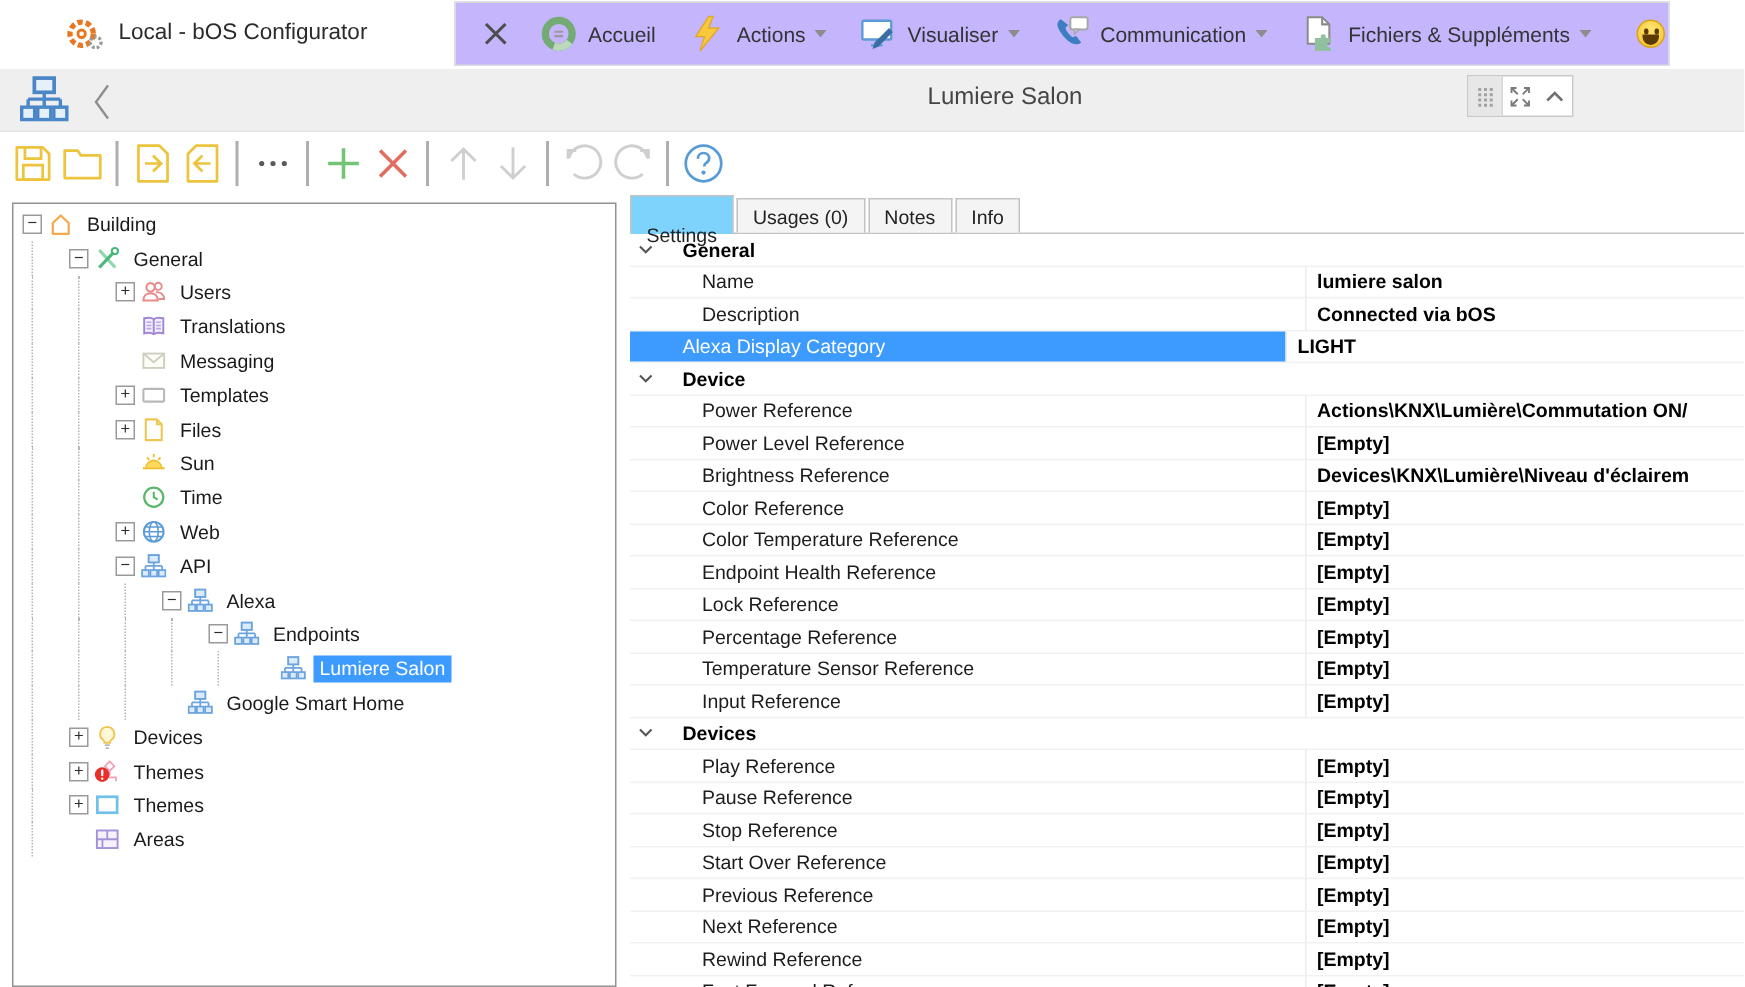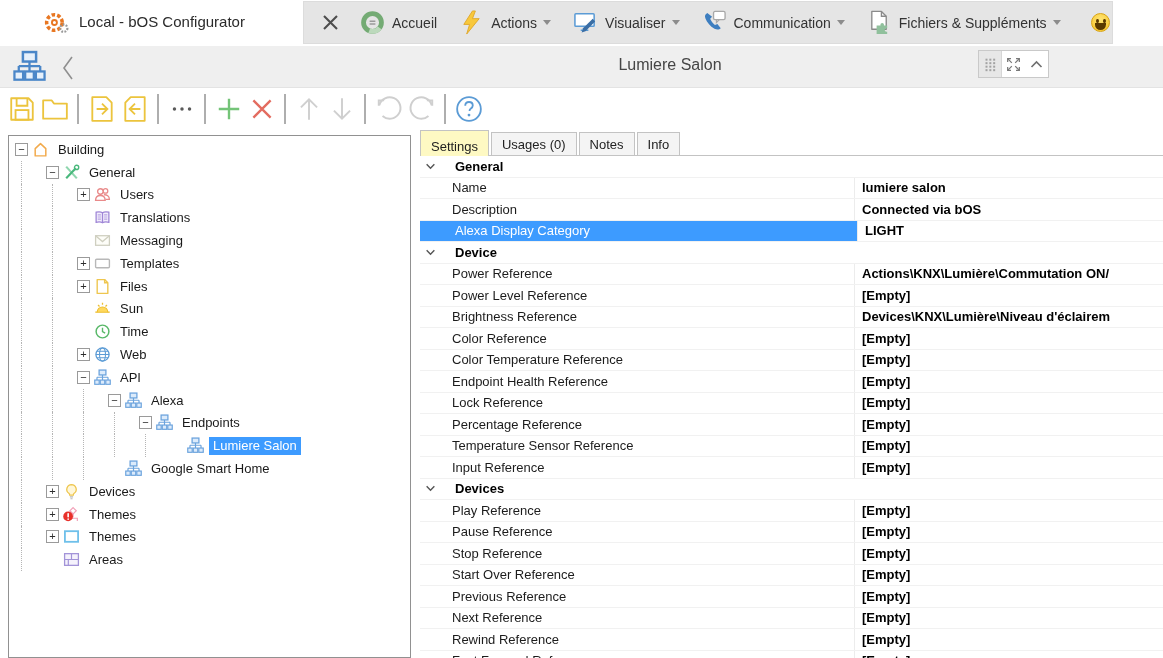--- a/index.html
+++ b/index.html
@@ -10,21 +10,21 @@
     -webkit-font-smoothing:antialiased; cursor:default;
   }
 
   
   .titlebar { position:absolute; left:0; top:0; width:1163px; height:40px; background:#fff;margin-left:35px; }
   .app-ic { position:absolute; left:8px; top:9px; width:27px; height:27px; }
   .title-txt { position:absolute; left:44px; top:13px; font-size:15px; color:#2b2b2b; }
 
   .topbox {
     position:absolute; left:268px; top:1px; width:810px; height:43px;
-    background:#e5e5e5; border:1px solid #dcdcdc;
+    background:#c4b5fd; border:1px solid #dcdcdc;
     display:flex; align-items:center; padding-left:14px;
   }
   .tb-close { width:24px; height:24px; margin-right:18px; display:flex; align-items:center; justify-content:center; }
   .tb-close svg { width:19px; height:19px; }
   .tb-item { display:flex; align-items:center; margin-right:22px; font-size:14px; color:#333; white-space:nowrap; }
   .tb-item .tbi { width:25px; height:25px; margin-right:7px; display:flex; align-items:center; justify-content:center; }
   .tb-item .tbi svg { width:25px; height:25px; }
   .caret { margin-left:6px; width:0; height:0; border-left:4px solid transparent; border-right:4px solid transparent; border-top:5px solid #8c8c8c; }
   .smiley { width:19px; height:19px; border-radius:50%; margin-left:8px; position:relative;
     background:radial-gradient(circle at 50% 32%, #ffe473, #f6c224); border:1px solid #d9a413; }
@@ -62,27 +62,27 @@
   .ticn { flex:0 0 17px; width:17px; height:17px; margin-right:5px; }
   .ticn svg { width:17px; height:17px; display:block; }
   .tlbl { font-size:13px; color:#1a1a1a; padding:1.5px 4px; white-space:nowrap; }
   .tlbl.sel { background:#3d9bff; color:#fff; }
 
   
   .right-panel { position:absolute; left:420px; top:130px; width:743px; height:528px; background:#fff; overflow:hidden; }
   .tab-bar { height:26px; display:flex; align-items:flex-end; border-bottom:1px solid #c3c3c3; }
   .tab { font-size:13px; color:#222; padding:4px 10px 3px; border:1px solid #c3c3c3; border-bottom:none;
     background:#f4f4f4; margin-right:2px; height:23px; white-space:nowrap; }
-  .tab.active { background:#fef9c3; height:26px; padding-top:8px; margin-bottom:-1px; }
+  .tab.active { background:#7dd3fc; height:26px; padding-top:18px; margin-bottom:-1px; }
 
   .psec, .prow { height:21.5px; display:flex; align-items:center; border-bottom:1px solid #f1f1f1; font-size:13px; }
   .psec { font-weight:bold; color:#000; }
   .pchev { width:13px; height:11px; margin-left:5px; margin-right:17px; display:flex; align-items:center; }
   .pchev svg { width:11px; height:11px; }
-  .plbl { flex:0 0 402px; margin-left:32px; color:#1c1c1c; white-space:nowrap; overflow:hidden; }
+  .plbl { flex:0 0 402px; margin-left:48px; color:#1c1c1c; white-space:nowrap; overflow:hidden; }
   .pval { flex:1; font-weight:bold; color:#000; white-space:nowrap; overflow:hidden;
     border-left:1px solid #ececec; padding-left:7px; align-self:stretch; display:flex; align-items:center; }
   .psel .plbl { flex:0 0 437px; margin-left:0; padding-left:35px; background:#3d9bff; color:#fff;
     align-self:stretch; display:flex; align-items:center; }
 </style>
 </head>
 <body>
 
 <div class="titlebar">
   <span class="app-ic">

